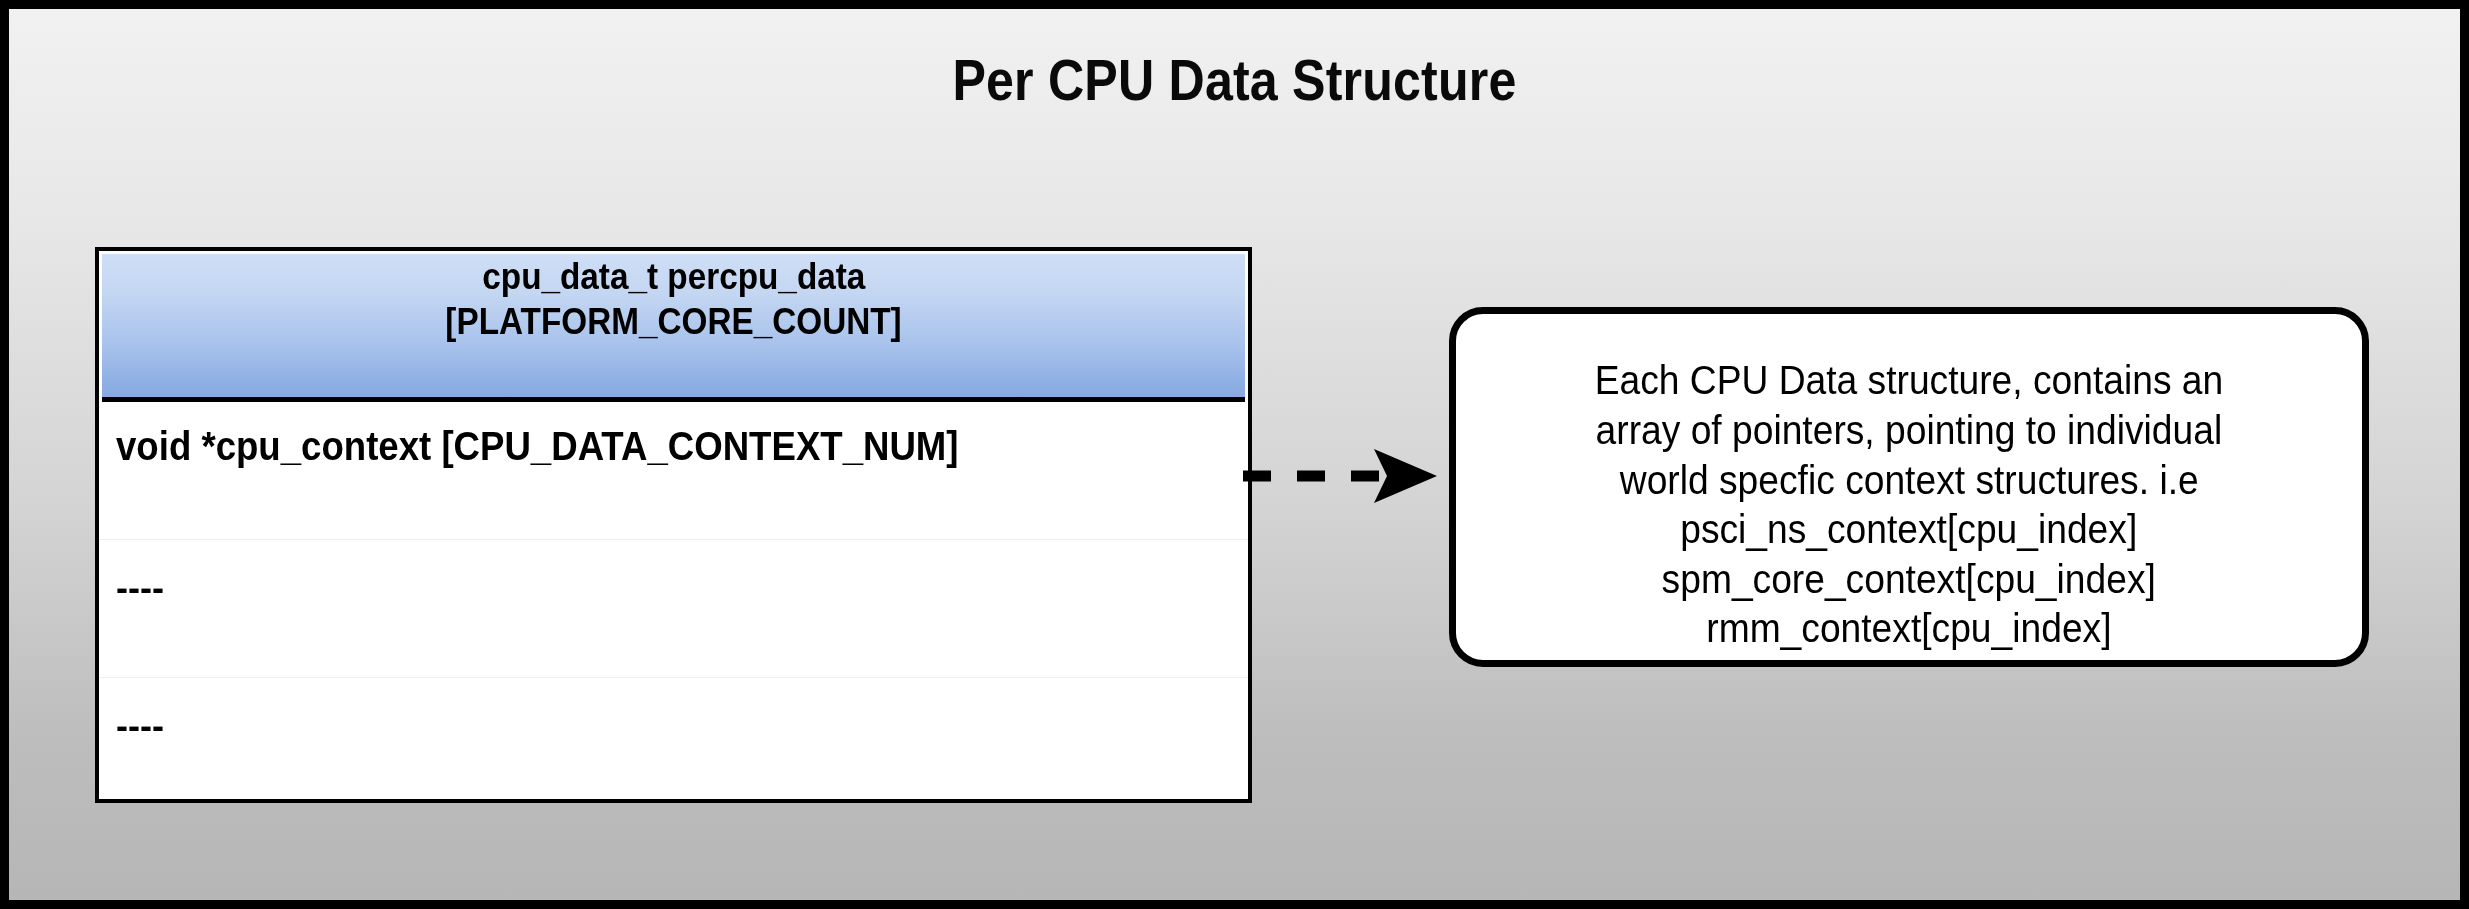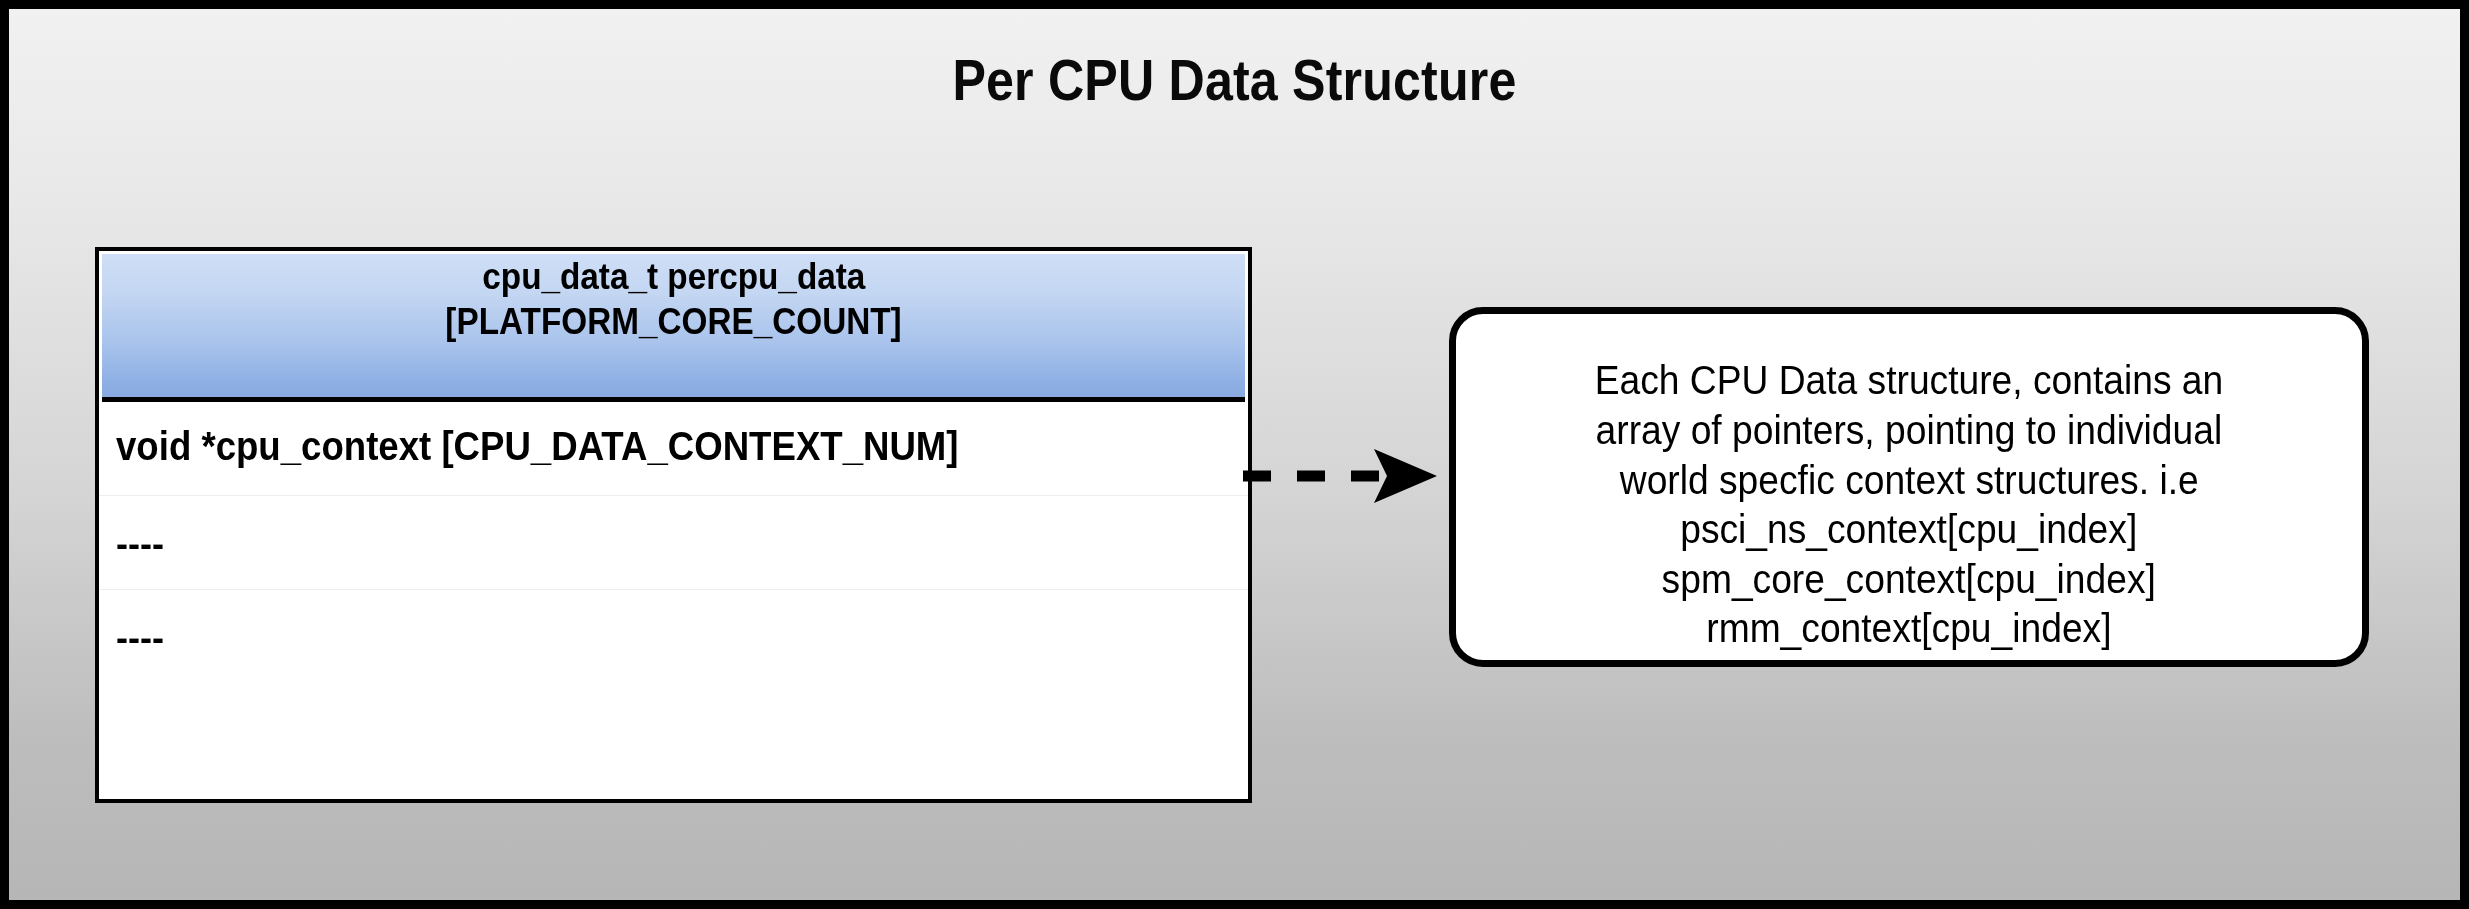--- a/index.html
+++ b/index.html
@@ -73,21 +73,21 @@
     transform: scaleX(0.9);
     white-space: nowrap;
   }
 
   .class-rows {
     position: relative;
   }
 
   .class-row {
     box-sizing: border-box;
-    height: 94px;
+    height: 138px;
     padding-left: 17px;
     display: flex;
     align-items: flex-start;
     border-bottom: 1px solid #eeeeee;
     overflow: hidden;
   }
 
   .class-row:last-child {
     border-bottom: none;
   }

